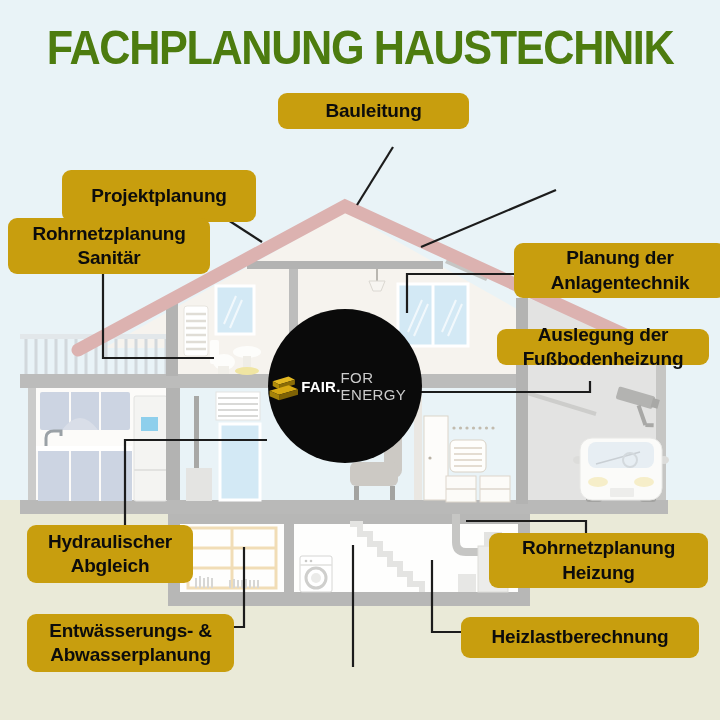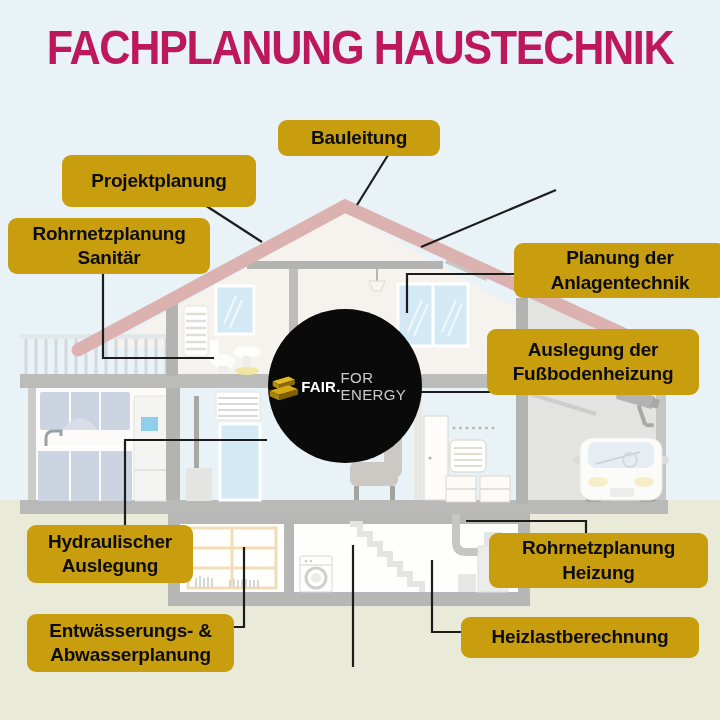--- a/index.html
+++ b/index.html
@@ -4,35 +4,35 @@
 <style>
   html,body{margin:0;padding:0;background:#dfe6ea;}
   .stage{
     position:relative;width:720px;height:720px;overflow:hidden;
     background:var(--sky,#e9f3f7);
     font-family:"Liberation Sans",sans-serif;
   }
   .stage svg.scene{position:absolute;left:0;top:0;}
   .title{
     position:absolute;top:20px;left:0;width:720px;text-align:center;
-    font-weight:bold;font-size:48px;color:#be185d;
+    font-weight:bold;font-size:48px;color:#4d7c0f;
   }
   .title span{display:inline-block;transform:scaleX(.9);letter-spacing:-1.5px;white-space:nowrap;}
   .label{
     position:absolute;display:flex;align-items:center;justify-content:center;
     text-align:center;background:var(--gold,#c89e0e);border-radius:9px;
     font-weight:bold;font-size:19px;line-height:24.5px;color:#0c0c0c;
     white-space:pre-line;letter-spacing:-0.2px;
   }
-  #lbl-bauleitung{left:278px;top:120px;width:162px;height:36px}
-  #lbl-projektplanung{left:62px;top:155px;width:194px;height:52px}
+  #lbl-bauleitung{left:278px;top:93px;width:191px;height:36px}
+  #lbl-projektplanung{left:62px;top:170px;width:194px;height:52px}
   #lbl-bewertung{left:476px;top:137px;width:205px;height:52px}
   #lbl-sanitaer{left:8px;top:218px;width:202px;height:56px}
   #lbl-anlagentechnik{left:514px;top:243px;width:212px;height:55px}
-  #lbl-auslegung{left:487px;top:329px;width:212px;height:66px}
+  #lbl-auslegung{left:497px;top:329px;width:212px;height:36px}
   #lbl-hydraulisch{left:27px;top:525px;width:166px;height:58px}
   #lbl-heizung{left:489px;top:533px;width:219px;height:55px}
   #lbl-entwaesserung{left:27px;top:614px;width:207px;height:58px}
   #lbl-heizlast{left:461px;top:617px;width:238px;height:41px}
   #lbl-lueftung{left:245px;top:667px;width:199px;height:40px}
   .logo{
     position:absolute;left:268px;top:309px;width:154px;height:154px;border-radius:50%;
     background:var(--logo_bg,#0a0a0a);display:flex;align-items:center;justify-content:center;
   }
   .logo .brand{font-size:15px;color:#ffffff;font-weight:bold;letter-spacing:.2px;}
@@ -226,21 +226,21 @@
 
   <div class="label" id="lbl-bauleitung">Bauleitung</div>
   <div class="label" id="lbl-projektplanung">Projektplanung</div>
   <div class="label" id="lbl-sanitaer">Rohrnetzplanung
 Sanitär</div>
   <div class="label" id="lbl-anlagentechnik">Planung der
 Anlagentechnik</div>
   <div class="label" id="lbl-auslegung">Auslegung der
 Fußbodenheizung</div>
   <div class="label" id="lbl-hydraulisch">Hydraulischer
-Auslegung</div>
+Abgleich</div>
   <div class="label" id="lbl-heizung">Rohrnetzplanung
 Heizung</div>
   <div class="label" id="lbl-heizlast">Heizlastberechnung</div>
   <div class="label" id="lbl-entwaesserung">Entwässerungs- &amp;
 Abwasserplanung</div>
 
   <div class="title">
     <span>FACHPLANUNG HAUSTECHNIK</span>
   </div>
 

